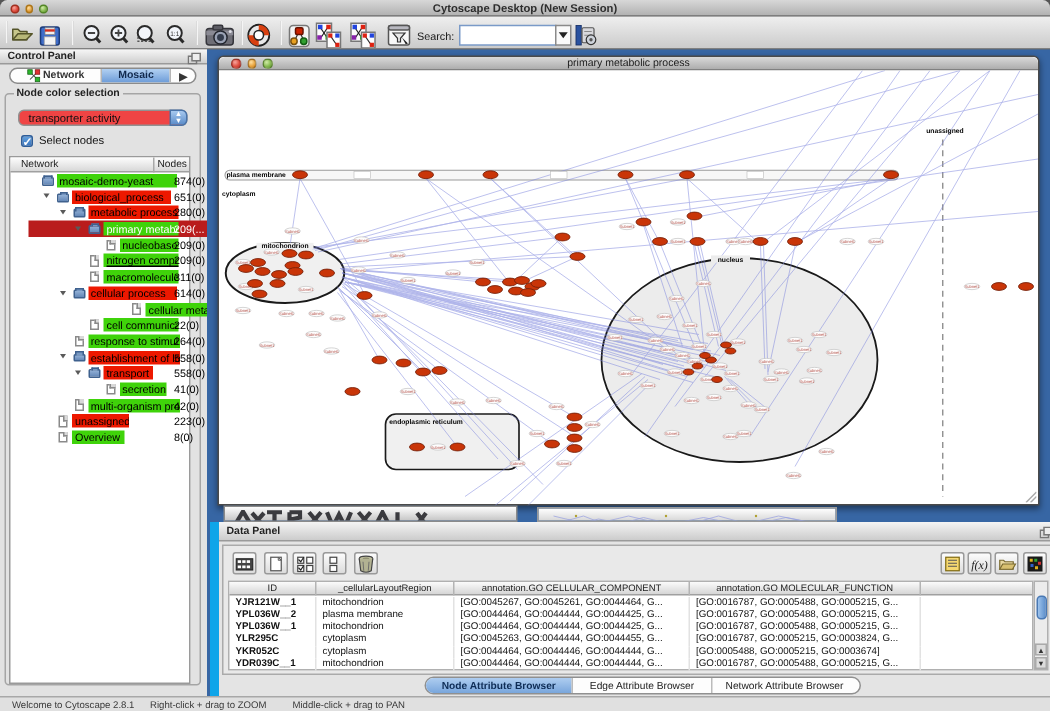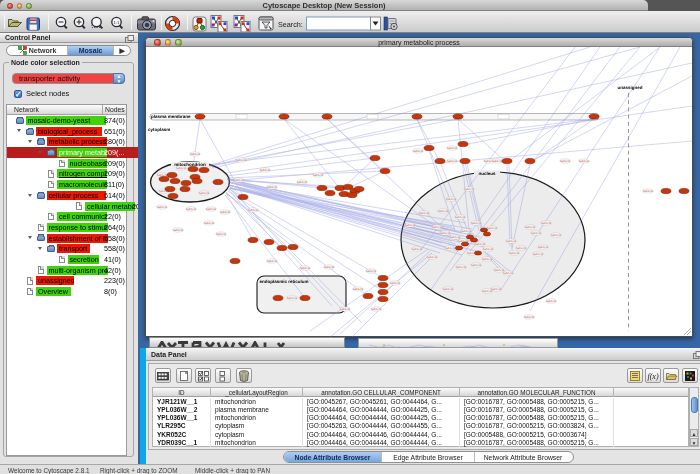--- a/index.html
+++ b/index.html
@@ -1,39 +1,39 @@
 <!DOCTYPE html>
 <html><head><meta charset="utf-8">
 <style>
 *{margin:0;padding:0;box-sizing:border-box}
 html,body{width:700px;height:474px;overflow:hidden}
 body{font-family:"Liberation Sans",sans-serif;position:relative;background:#555}
 .abs{position:absolute}
 
-#titlebar{left:0;top:0;width:648px;height:11px;background:linear-gradient(#d8d8d8,#b2b2b2);border-bottom:1px solid #7e7e7e;border-radius:5px 5px 0 0}
+#titlebar{left:0;top:0;width:700px;height:11px;background:linear-gradient(#d8d8d8,#b2b2b2);border-bottom:1px solid #7e7e7e;border-radius:5px 5px 0 0}
 #titlebar .t{width:100%;text-align:center;font-size:7.5px;font-weight:bold;color:#2e2e2e;line-height:11px}
 .light{position:absolute;top:3px;width:5.5px;height:5.5px;border-radius:50%}
 #toolbar{left:0;top:11px;width:700px;height:22px;background:linear-gradient(#efefef,#cbcbcb);border-bottom:1px solid #808080}
 .sep{position:absolute;top:3px;height:16px;width:1px;background:#9a9a9a;border-right:1px solid #f5f5f5}
 
 #cpanel{left:0;top:33px;width:138px;height:431px;background:#e2e2e2}
 #cphead{left:0;top:0;width:138px;height:10px;background:linear-gradient(#f6f6f6,#cfcfcf);border-bottom:1px solid #9a9a9a}
 #cphead .t{font-size:7px;font-weight:bold;color:#222;line-height:10px;padding-left:5px}
 .capsule{position:absolute;background:#fdfdfd;border:1px solid #8b8b8b;border-radius:6px;overflow:hidden;display:flex}
 .capseg{height:100%;font-size:7px;font-weight:bold;color:#333;display:flex;align-items:center;justify-content:center;border-right:1px solid #b5b5b5}
 .capsel{background:linear-gradient(#b1d0f2,#6d9cd8);color:#11294d}
 fieldset#ncs{position:absolute;left:3px;top:26px;width:131px;height:398px;border:1px solid #a5a5a5;border-radius:3px}
 fieldset#ncs legend{font-size:7px;font-weight:bold;color:#222;margin-left:5px;padding:0 2px}
 #combo{position:absolute;left:12px;top:40px;width:113px;height:11px;background:#ef4444;border:1px solid #919191;border-radius:4px;font-size:7.5px;color:#111;line-height:9px;padding-left:6px}
 #combo .stp{position:absolute;right:-1px;top:-1px;width:12px;height:11px;border-radius:0 4px 4px 0;background:linear-gradient(#a8c9ef,#5b8cc9);border:1px solid #4a73a8;color:#fff;font-size:5px;line-height:5px;text-align:center}
 #cbx{position:absolute;left:14px;top:56.5px;width:8px;height:8px;background:linear-gradient(#63a0dd,#3a76c0);border:1px solid #2d5c98;border-radius:2px;color:#fff;font-size:8px;line-height:8px;font-weight:bold;text-align:center}
 #cbxl{position:absolute;left:26px;top:56px;font-size:7.5px;color:#111}
 #treewrap{position:absolute;left:6px;top:70.5px;width:121px;height:352px;border:1px solid #9a9a9a;background:#fff}
 #treehead{position:absolute;left:0;top:0;width:100%;height:10px;background:linear-gradient(#fdfdfd,#d8d8d8);border-bottom:1px solid #a0a0a0;font-size:6.8px;color:#222}
-.trow{position:absolute;left:0;width:131px;height:10.7px;font-size:7.2px;white-space:nowrap}
+.trow{position:absolute;left:12px;width:131px;height:10.7px;font-size:7.2px;white-space:nowrap}
 .tlab{position:absolute;top:0.8px;height:9px;line-height:9px;padding:0 2px;overflow:hidden;color:#000}
 .tcnt{position:absolute;left:97px;top:0.8px;height:9px;line-height:9px;color:#000}
 .arr{position:absolute;top:3.5px;width:0;height:0;border-left:2.8px solid transparent;border-right:2.8px solid transparent;border-top:3.8px solid #5a5a5a}
 .fold{position:absolute;top:2.8px;width:8px;height:5.8px;background:linear-gradient(#92b0d6,#6488b8);border:1px solid #3f618e;border-radius:1px}
 .fold:before{content:"";position:absolute;top:-2.2px;left:0.5px;width:3.5px;height:1.4px;background:#7898c2;border:1px solid #3f618e;border-bottom:none}
 .file{position:absolute;top:1.5px;width:6px;height:7.5px;background:#fff;border:1px solid #8a8a8a}
 .file:before{content:"";position:absolute;right:-1px;top:-1px;width:2.5px;height:2.5px;background:#d8d8d8;border-left:1px solid #8a8a8a;border-bottom:1px solid #8a8a8a}
 
 #desktop{left:138px;top:33px;width:562px;height:431px;background:#3766a4}
 #netwin{position:absolute;left:7px;top:4px;width:548px;height:300px;background:#fff;border:1px solid #4a4a4a;border-radius:4px 4px 0 0;box-shadow:0 2px 4px rgba(0,0,0,.45)}

